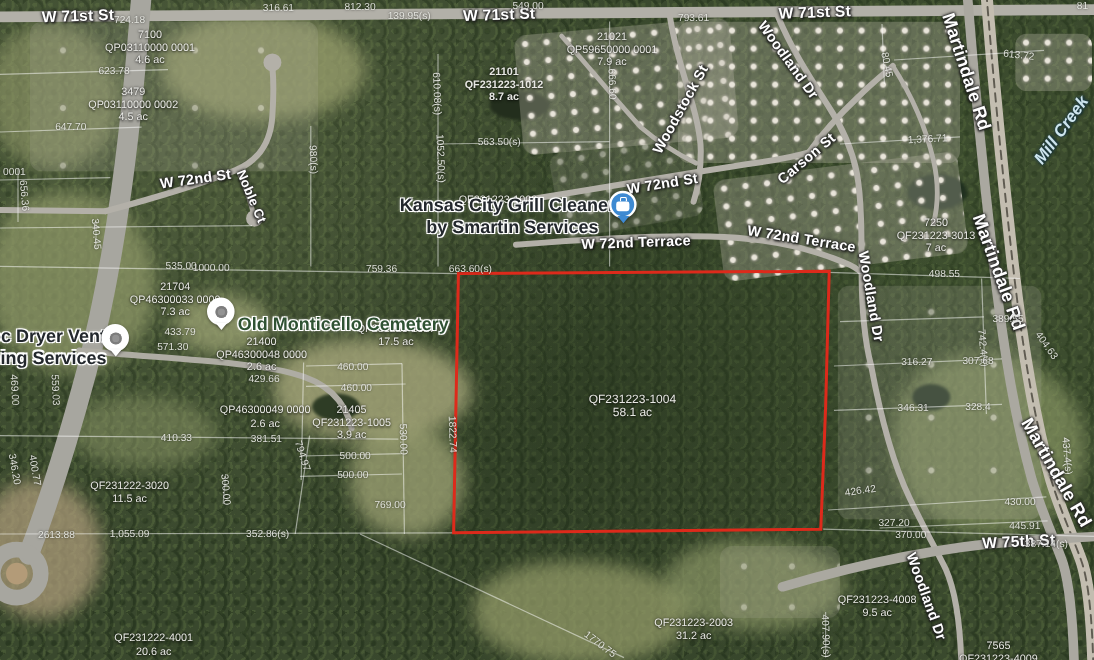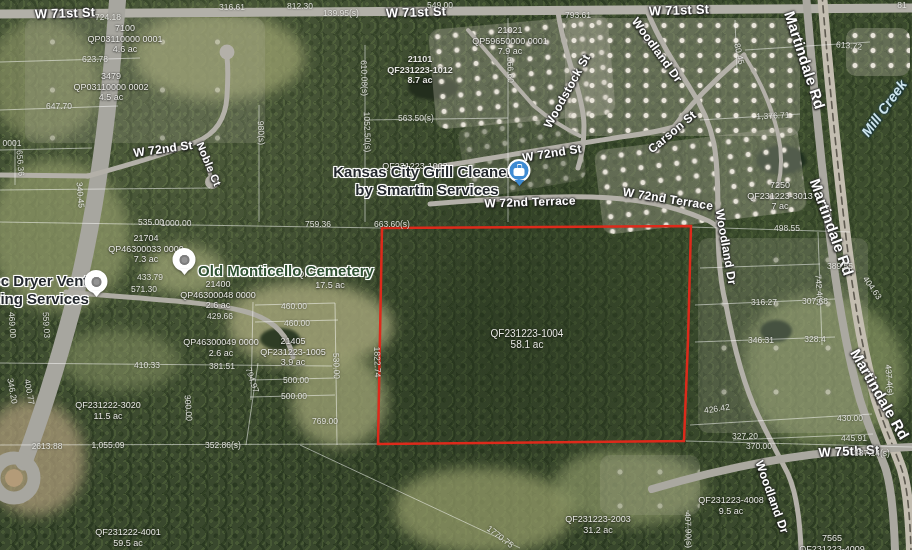--- a/index.html
+++ b/index.html
@@ -245,23 +245,23 @@
         <div>7250</div>
         <div>QF231223-3013</div>
         <div>7 ac</div>
       </div>
       <div class="parcel-label" style="left: 108px; top: 410px; transform: translate(-50%, -50%);">
         <div>QF231222-3020</div>
         <div>11.5 ac</div>
       </div>
       <div class="parcel-label" style="left: 128px; top: 537px; transform: translate(-50%, -50%);">
         <div>QF231222-4001</div>
-        <div>59.5 ac</div>
-      </div>
-      <div class="parcel-label" style="left: 578px; top: 524px; transform: translate(-50%, -50%); margin-left: 20px;">
+        <div>20.6 ac</div>
+      </div>
+      <div class="parcel-label" style="left: 578px; top: 524px; transform: translate(-50%, -50%);">
         <div>QF231223-2003</div>
         <div>31.2 ac</div>
       </div>
       <div class="parcel-label" style="left: 731px; top: 505px; transform: translate(-50%, -50%);">
         <div>QF231223-4008</div>
         <div>9.5 ac</div>
       </div>
       <div class="parcel-label" style="left: 832px; top: 543px; transform: translate(-50%, -50%);">
         <div>7565</div>
         <div>QF231223-4009</div>

